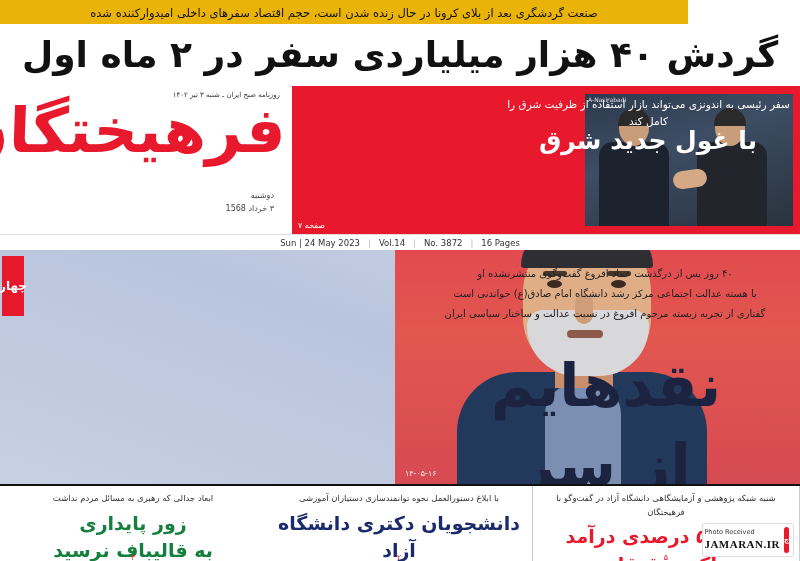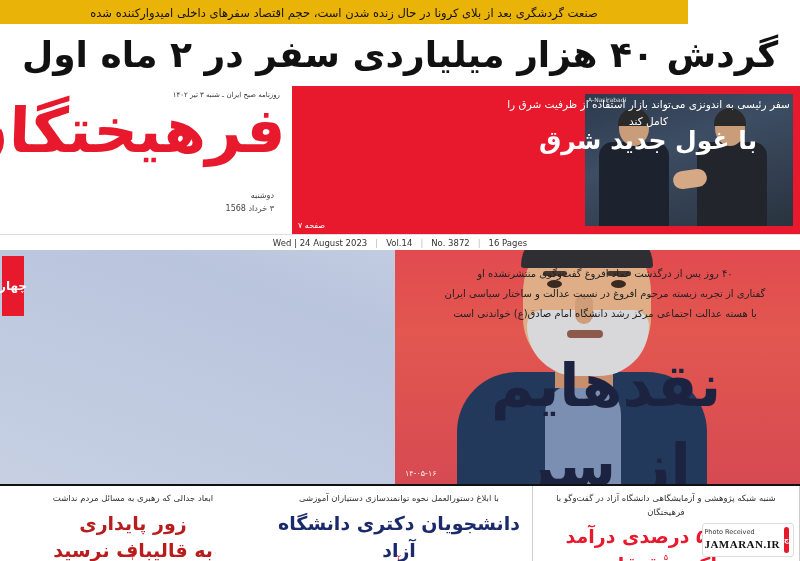--- a/index.html
+++ b/index.html
@@ -190,21 +190,21 @@
   }
   .bcol{
     flex:1;padding:6px 10px 0 10px;box-sizing:border-box;
     text-align:center;position:relative;
   }
   .bcol + .bcol{border-right:1px solid #cccccc;}
   .b-kicker{
     font-size:8.5px;color:#333;line-height:1.6;margin-bottom:4px;
   }
   .b-head{
-    font-size:19px;font-weight:bold;color:#b91c1c;line-height:1.45;
+    font-size:19px;font-weight:bold;color:#15803d;line-height:1.45;
   }
   .b-head.blue{color:#1b2a6b;}
   .b-head.red{color:#e8192c;}
   .pagenum{
     position:absolute;bottom:1px;left:50%;transform:translateX(-50%);
     font-size:8px;color:#e8192c;
   }
 
   
   .watermark{
@@ -254,21 +254,21 @@
       </div>
       <div class="red-kicker">سفر رئیسی به اندونزی می‌تواند بازار استفاده از ظرفیت شرق را کامل کند</div>
       <div class="red-headline">
         <div>با غول جدید شرق</div>
       </div>
       <div class="page-ref">صفحه ۷</div>
     </div>
   </div>
 
   <div class="infobar">
-    <span>Wed | 24 August 2023</span>
+    <span>Sun | 24 May 2023</span>
     <span class="sep">|</span>
     <span>Vol.14</span>
     <span class="sep">|</span>
     <span>No. 3872</span>
     <span class="sep">|</span>
     <span>16 Pages</span>
   </div>
 
   <div class="feature">
 
@@ -283,22 +283,22 @@
       <div class="fp-eye fp-e1"></div>
       <div class="fp-eye fp-e2"></div>
       <div class="fp-brow fp-b1"></div>
       <div class="fp-brow fp-b2"></div>
       <div class="fp-nose"></div>
       <div class="fp-date">۱۴-۰۵-۱۶</div>
     </div>
 
     <div class="feature-text">
       <div class="feature-lede">۴۰ روز پس از درگذشت عماد افروغ گفت‌وگوی منتشرنشده او</div>
+      <div class="feature-lede">با هسته عدالت اجتماعی مرکز رشد دانشگاه امام صادق(ع) خواندنی است</div>
       <div class="feature-lede">گفتاری از تجربه زیسته مرحوم افروغ در نسبت عدالت و ساختار سیاسی ایران</div>
-      <div class="feature-lede">با هسته عدالت اجتماعی مرکز رشد دانشگاه امام صادق(ع) خواندنی است</div>
     </div>
 
     <div class="feature-headline">
       <div>نقدهایم</div>
       <div>از سر گردش است</div>
     </div>
   </div>
 
   <div class="side-tab">چهار</div>
 

